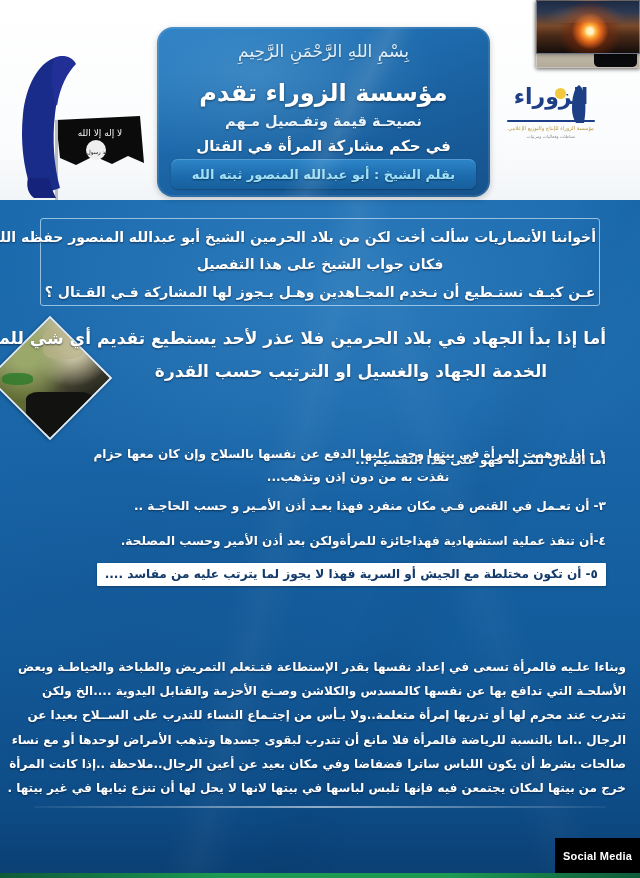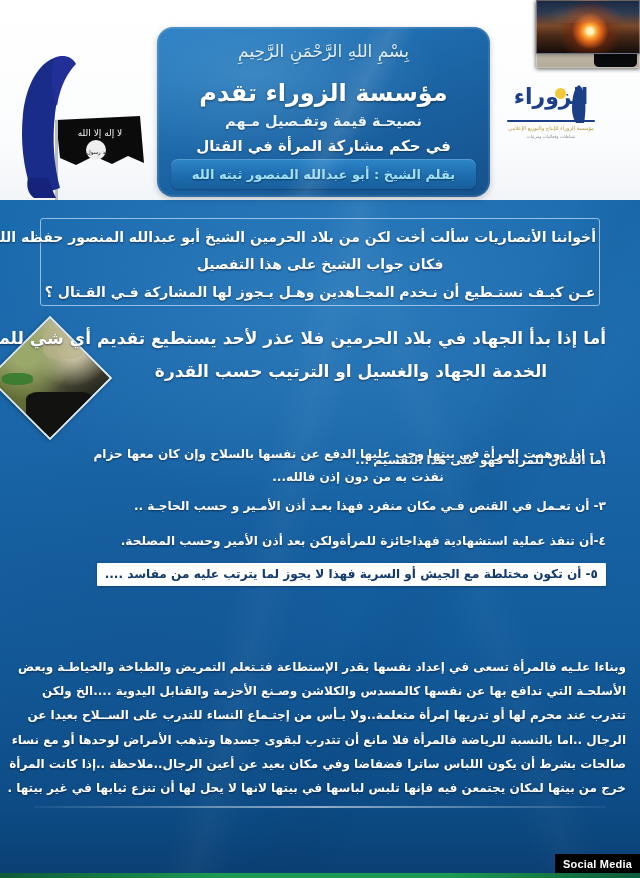--- a/index.html
+++ b/index.html
@@ -207,21 +207,21 @@
     background:
       radial-gradient(circle at 52% 58%, #fff3c4 0 5%, #ffb03a 10%, #e0651a 18%, rgba(120,40,10,.55) 30%, rgba(40,18,10,0) 52%),
       linear-gradient(180deg,#1c2a44 0%,#2d3a52 22%,#7a4a2a 48%,#4a2a18 66%,#140d0a 100%);}
   .img-blast .smoke{position:absolute;left:8%;top:6%;width:80%;height:36%;
     background:radial-gradient(ellipse at 50% 70%, rgba(180,120,80,.45), rgba(180,120,80,0) 70%);}
 
   
   .greenstrip{position:absolute;left:0;bottom:0;width:640px;height:5px;
     background:linear-gradient(90deg,#0f5a3a,#1c9a52 35%,#1c9a52 70%,#0f5a3a);}
   .watermark{
-    position:absolute;right:0;bottom:5px;height:19px;padding:0 8px;
+    position:absolute;right:0;bottom:5px;height:35px;padding:0 8px;
     background:#000000;color:#ffffff;font-size:11px;font-weight:bold;
     display:flex;align-items:center;letter-spacing:.2px;
     font-family:"Liberation Sans",sans-serif;direction:ltr;
   }
 </style>
 </head>
 <body>
 
 <div id="poster">
   <div class="rays"></div>
@@ -306,21 +306,21 @@
   <div class="para-a">
     <span class="ln">أما إذا بدأ الجهاد في بلاد الحرمين فلا عذر لأحد يستطيع تقديم أي شي للمجاهدين وقد كن</span>
     <span class="ln c">الخدمة الجهاد والغسيل او الترتيب حسب القدرة</span>
   </div>
 
   <div class="lead">أما القتال للمرأة فهو على هذا التقسيم ...</div>
 
   <div class="rules">
     <div class="rule">
       <span class="ln">١ - إذا دوهمت المرأة في بيتها وجب عليها الدفع عن نفسها بالسلاح وإن كان معها حزام</span>
-      <span class="ln c">نفذت به من دون إذن فالله...</span>
+      <span class="ln c">نفذت به من دون إذن وتذهب...</span>
     </div>
     <div class="rule spaced">
       <span class="ln">٣- أن تعـمل في القنص فـي مكان منفرد فهذا بعـد أذن الأمـير و حسب الحاجـة ..</span>
     </div>
     <div class="rule">
       <span class="ln">٤-أن تنفذ عملية استشهادية فهذاجائزة للمرأةولكن بعد أذن الأمير وحسب المصلحة.</span>
     </div>
     <div class="hlwrap">
       <span class="rule-hl">٥- أن تكون مختلطة مع الجيش أو السرية فهذا لا يجوز لما يترتب عليه من مفاسد ....</span>
     </div>

